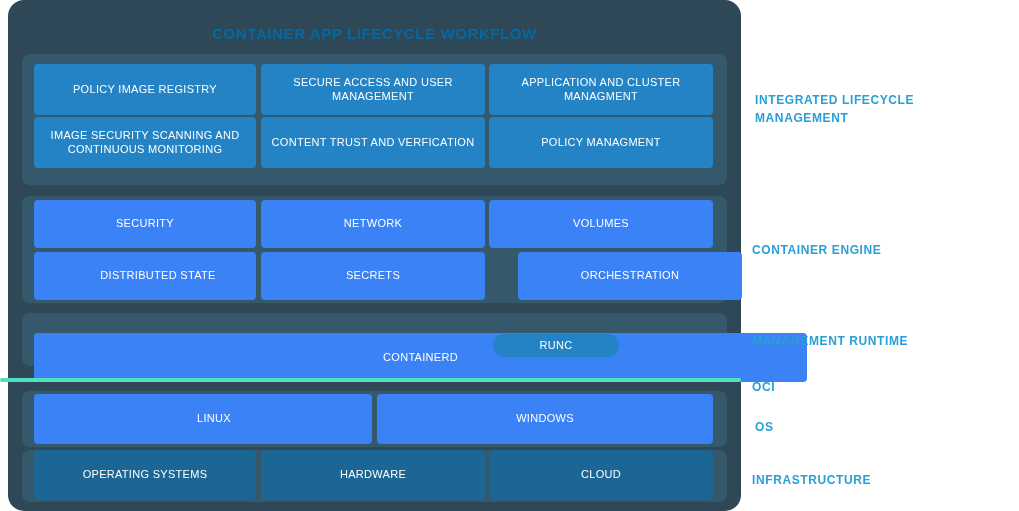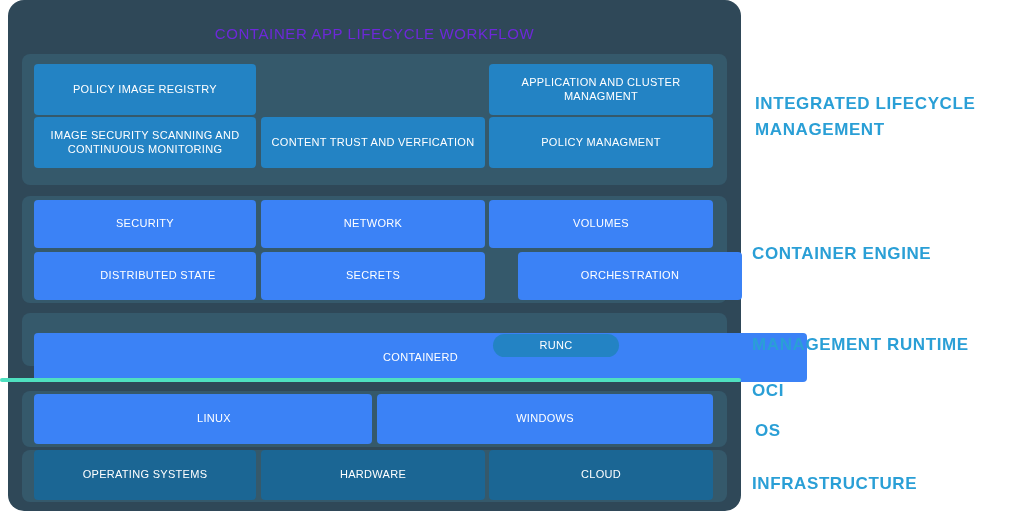--- a/index.html
+++ b/index.html
@@ -29,23 +29,23 @@
     background: #2f4858;
     border-radius: 16px;
   }
 
   .diagram-title {
     position: absolute;
     left: 8px;
     top: 25px;
     width: 733px;
     text-align: center;
-    color: #6d28d9;
+    color: #0369a1;
     font-size: 15px;
-    font-weight: normal;
+    font-weight: bold;
     letter-spacing: 0.6px;
   }
 
   
   .group {
     position: absolute;
     background: #35596b;
     border-radius: 8px;
   }
   #group-lifecycle { left: 22px; top: 54px; width: 705px; height: 131px; }
@@ -115,21 +115,21 @@
 
   
   #b-os    { left: 34px; top: 450px;  width: 222px; height: 50px; }
   #b-hw    { left: 261px; top: 450px; width: 224px; height: 50px; }
   #b-cloud { left: 489px; top: 450px; width: 224px; height: 50px; }
 
   
   .side-label {
     position: absolute;
     color: #2a9fd6;
-    font-size: 17px;
+    font-size: 12px;
     font-weight: bold;
     letter-spacing: 0.6px;
     line-height: 1.5;
     width: 230px;
   }
   #lbl-lifecycle { left: 755px; top: 91px; }
   #lbl-engine    { left: 752px; top: 241px; }
   #lbl-runtime   { left: 752px; top: 332px; }
   #lbl-oci       { left: 752px; top: 378px; }
   #lbl-os        { left: 755px; top: 418px; }
@@ -152,20 +152,21 @@
 <div id="stage">
 
   <div id="green-tint"></div>
 
   <div class="panel"></div>
 
   <div class="diagram-title">CONTAINER APP LIFECYCLE WORKFLOW</div>
 
   <div class="group" id="group-lifecycle"></div>
   <div class="box" id="b-registry">POLICY IMAGE REGISTRY</div>
+  <div class="box" id="b-access">SECURE ACCESS AND USER MANAGEMENT</div>
   <div class="box" id="b-appcluster">APPLICATION AND CLUSTER MANAGMENT</div>
   <div class="box" id="b-scanning">IMAGE SECURITY SCANNING AND CONTINUOUS MONITORING</div>
   <div class="box" id="b-trust">CONTENT TRUST AND VERFICATION</div>
   <div class="box" id="b-policy">POLICY MANAGMENT</div>
 
   <div class="group" id="group-engine"></div>
   <div class="box dark" id="b-security">SECURITY</div>
   <div class="box dark" id="b-network">NETWORK</div>
   <div class="box dark" id="b-volumes">VOLUMES</div>
   <div class="box dark" id="b-dstate">DISTRIBUTED STATE</div>

